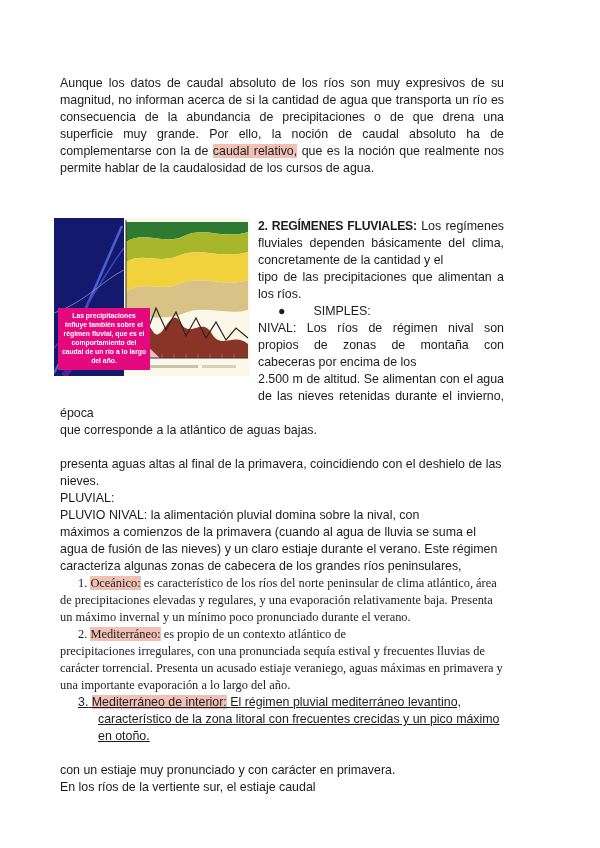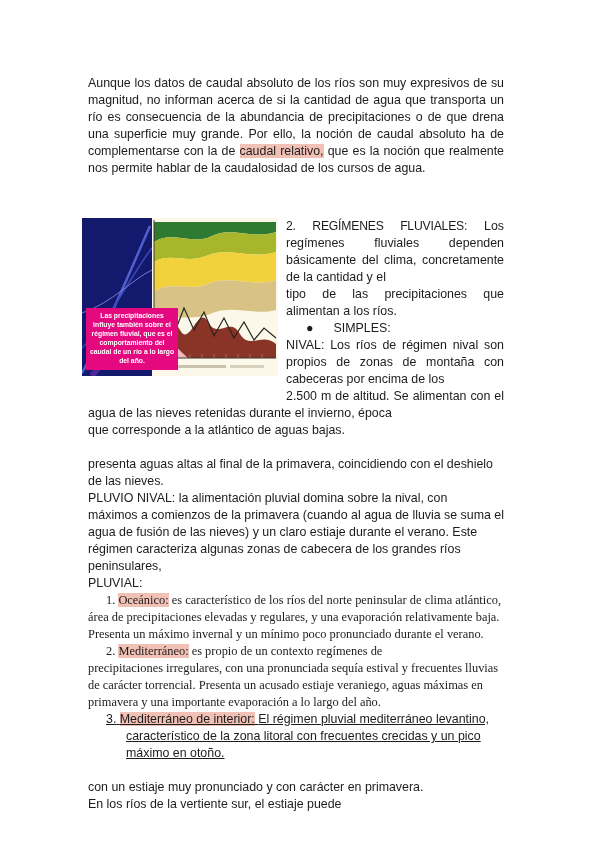--- a/index.html
+++ b/index.html
@@ -5,36 +5,36 @@
   html,body{margin:0;padding:0;background:#ffffff;}
   body{
     width:600px;height:848px;
     font-family:"Liberation Sans", sans-serif;
     color:#1c1c1c;
     -webkit-font-smoothing:antialiased;
   }
   .page{
     box-sizing:border-box;
     width:576px;height:848px;
-    padding:75px 72px 20px 88px;
+    padding:75px 72px 20px 60px;
     overflow:hidden;
     background:#ffffff;
   }
   p,.blk{
     margin:0;
     font-size:12.4px;
     line-height:17px;
   }
   .just{text-align:justify;}
   .section{margin-top:41px;}
   .hl{background:#f2c1b6;}
-  .b{font-weight:400;}
+  .b{font-weight:700;}
   .heading{font-size:12.2px;letter-spacing:-0.2px;}
   .bullet-line{text-indent:20px;}
-  .bullet-label{margin-left:20px;}
+  .bullet-label{margin-left:28px;}
   .item.ind{text-indent:18px;font-family:Liberation Serif, serif;}
   .item.hang{padding-left:38px;text-indent:-20px;text-decoration:underline;}
   
   .figure{
     float:left;
     width:196px;height:158px;
     margin:0 8px 16px -6px;
     position:relative;
   }
   .figure svg{display:block;}
@@ -108,36 +108,36 @@
 
     <div class="blk bullet-line"><span>●</span><span class="bullet-label">SIMPLES:</span></div>
 
     <p class="just"><span>NIVAL: Los ríos de régimen nival son propios de zonas de montaña con cabeceras por encima de los</span><br>
 <span>2.500 m de altitud. Se alimentan con el agua de las nieves retenidas durante el invierno, época</span><br>
 <span>que corresponde a la atlántico de aguas bajas.</span></p>
 
     <p><br>
 <span>presenta aguas altas al final de la primavera, coincidiendo con el deshielo de las nieves.</span></p>
 
+    <p>PLUVIAL:</p>
+
     <p><span>PLUVIO NIVAL: la alimentación pluvial domina sobre la nival, con</span><br>
 <span>máximos a comienzos de la primavera (cuando al agua de lluvia se suma el agua de fusión de las nieves) y un claro estiaje durante el verano. Este régimen caracteriza algunas zonas de cabecera de los grandes ríos peninsulares,</span></p>
-
-    <p>PLUVIAL:</p>
 
     <div class="blk item ind"><span>1.</span>
 <span class="hl">Oceánico:</span>
 <span>es característico de los ríos del norte peninsular de clima atlántico, área de precipitaciones elevadas y regulares, y una evaporación relativamente baja. Presenta un máximo invernal y un mínimo poco pronunciado durante el verano.</span></div>
 
     <div class="blk item ind"><span>2.</span>
 <span class="hl">Mediterráneo:</span>
-<span>es propio de un contexto regímenes de</span><br>
+<span>es propio de un contexto atlántico de</span><br>
 <span>precipitaciones irregulares, con una pronunciada sequía estival y frecuentes lluvias de carácter torrencial. Presenta un acusado estiaje veraniego, aguas máximas en primavera y una importante evaporación a lo largo del año.</span></div>
 
     <div class="blk item hang"><span>3.</span>
 <span class="hl">Mediterráneo de interior:</span>
 <span>El régimen pluvial mediterráneo levantino, característico de la zona litoral con frecuentes crecidas y un pico máximo en otoño.</span></div>
 
     <p><br>
 <span>con un estiaje muy pronunciado y con carácter en primavera.</span><br>
-<span>En los ríos de la vertiente sur, el estiaje puede</span></p>
+<span>En los ríos de la vertiente sur, el estiaje caudal</span></p>
 
   </div>
 </div>
 
 </body></html>

